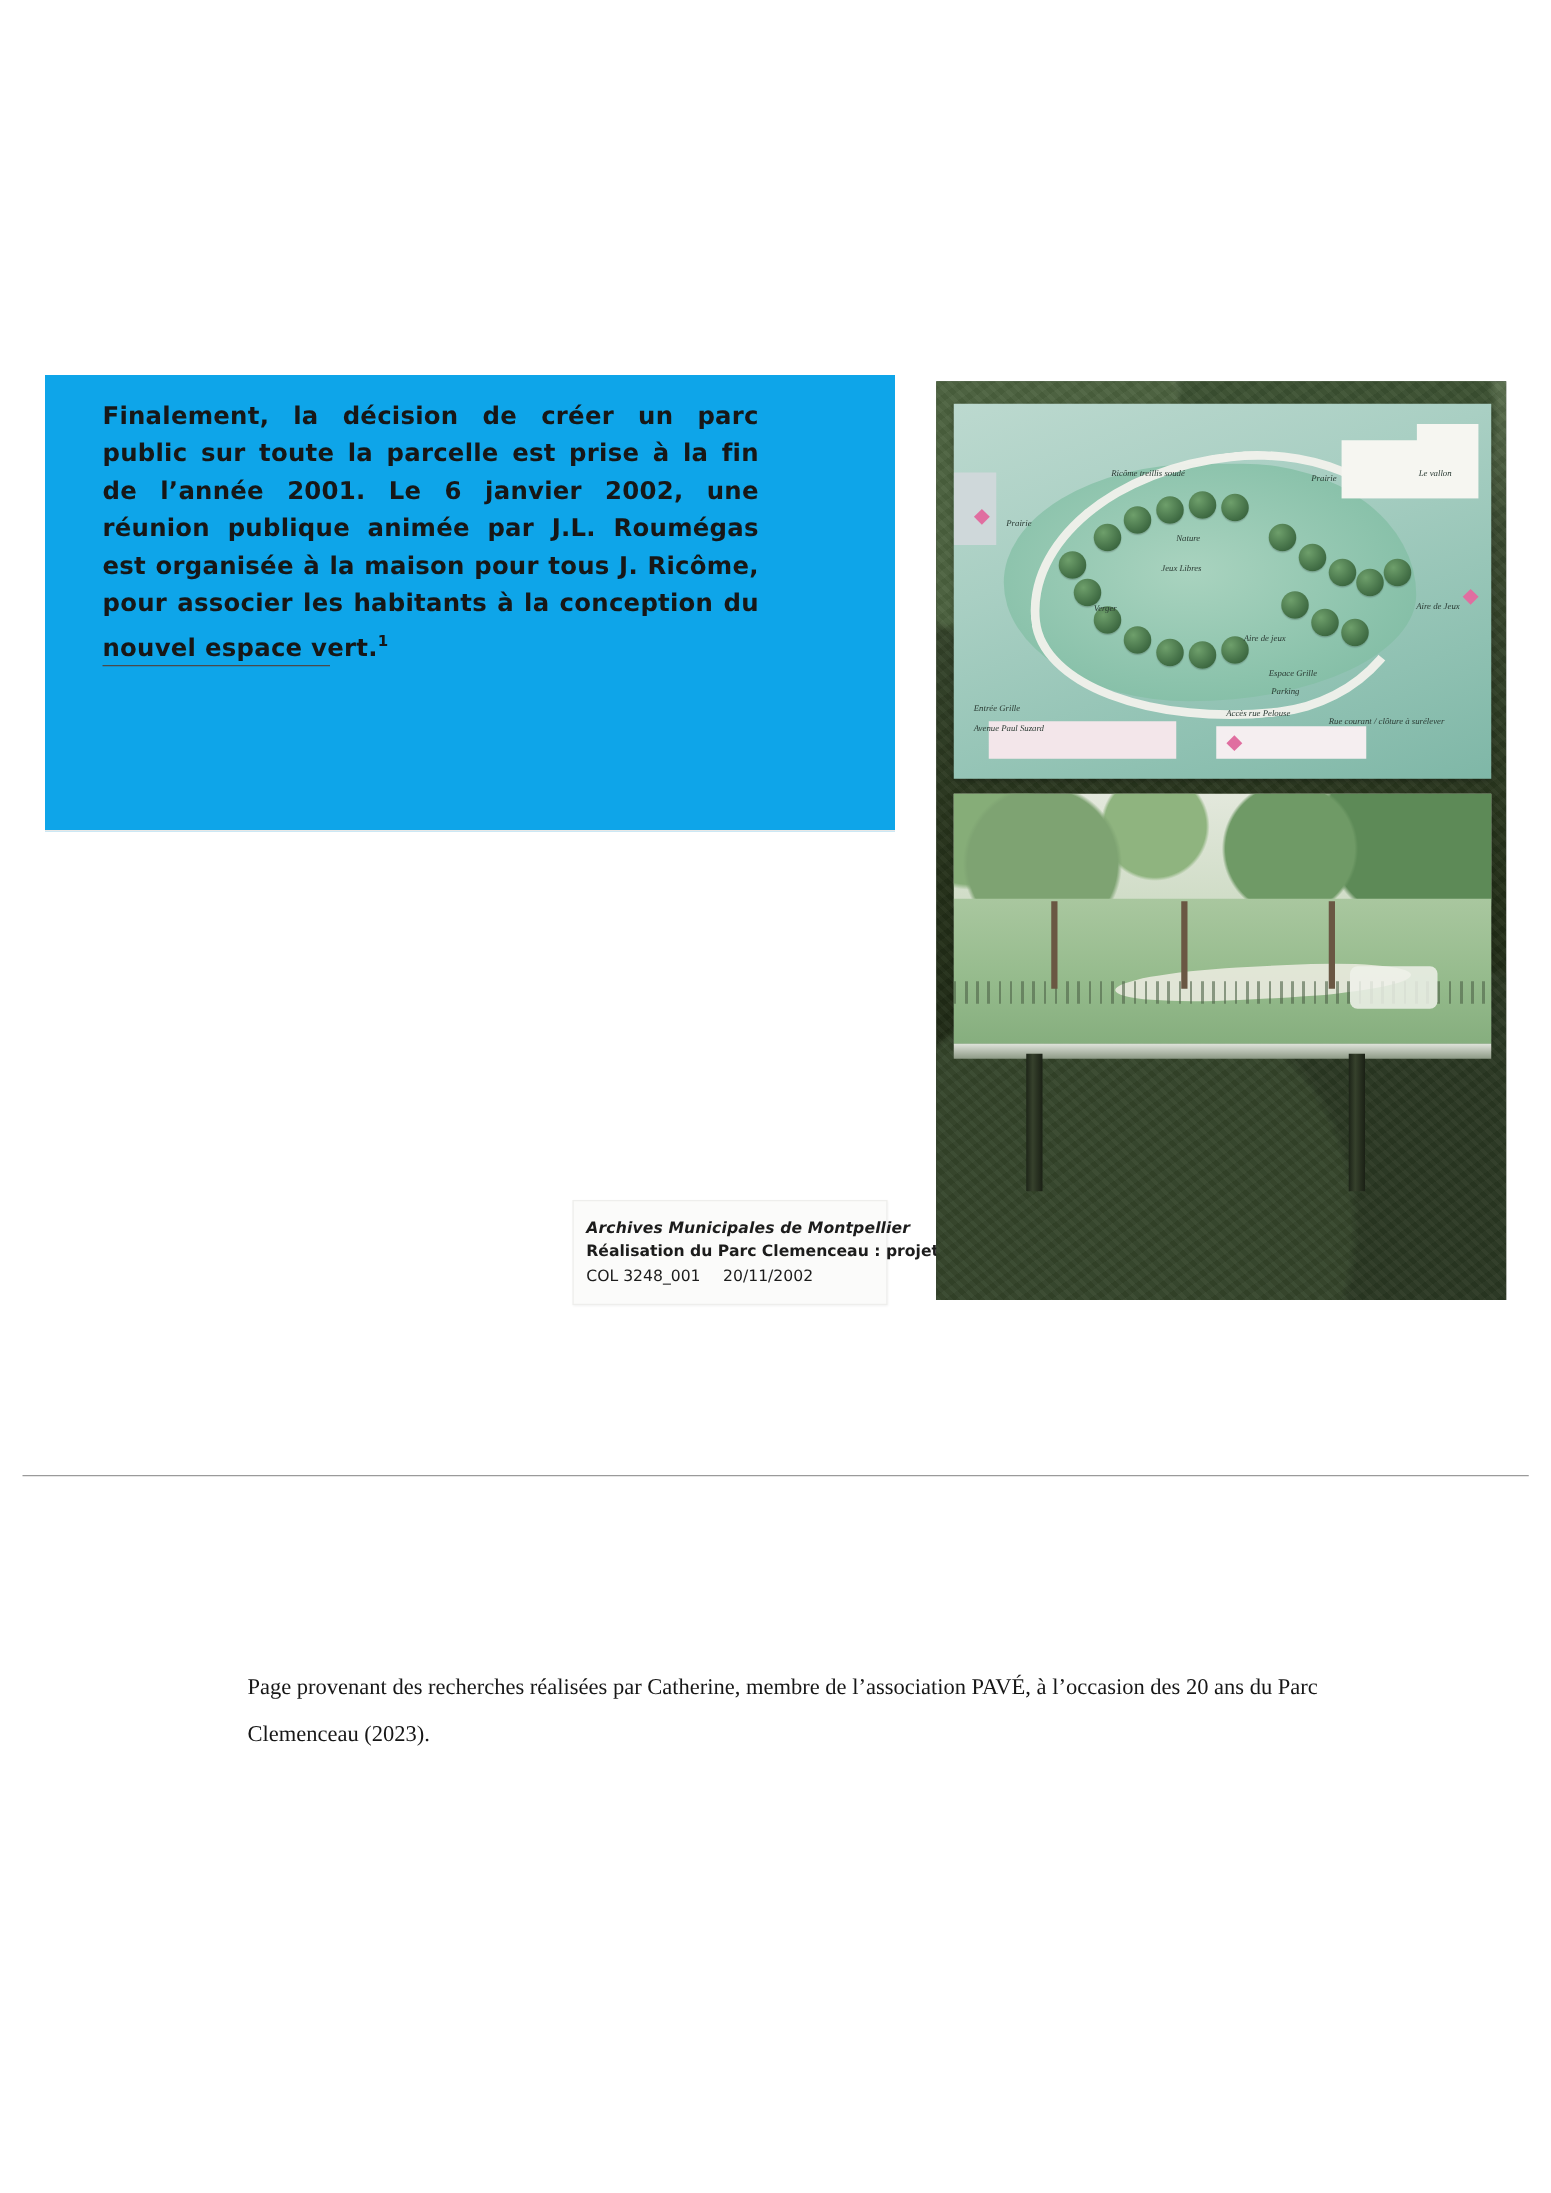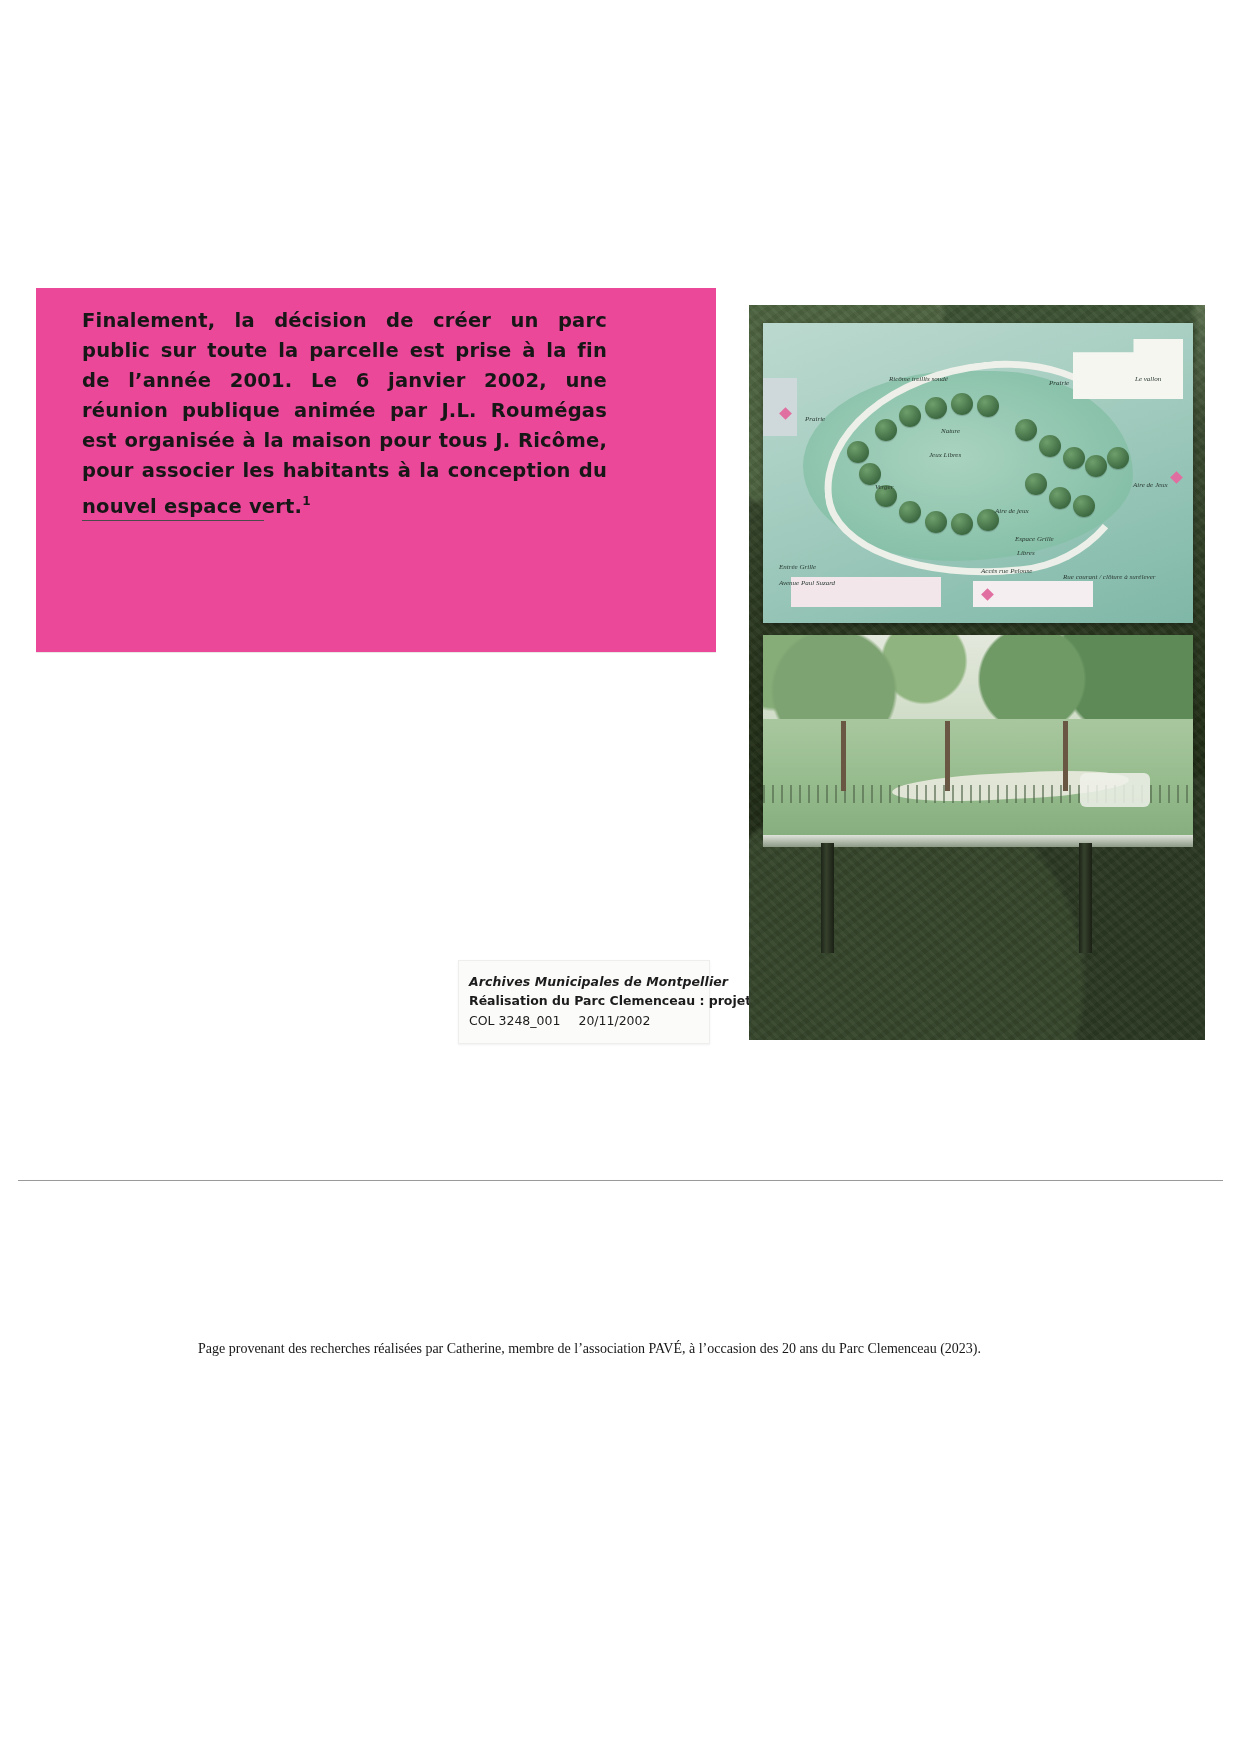--- a/index.html
+++ b/index.html
@@ -21,24 +21,24 @@
     left: 0;
     top: 0;
     width: 1241px;
     height: 1180px;
   }
 
   
   .excerpt-block {
     position: absolute;
     left: 36px;
-    top: 288px;
+    top: 300px;
     width: 680px;
     height: 365px;
-    background: #ec4899;
+    background: #0ea5e9;
     box-shadow: 0 0 0 0 transparent;
   }
   .excerpt-block::after {
     content: "";
     position: absolute;
     left: 0; right: 0; bottom: 0;
     height: 1px;
     background: #e8e8e6;
   }
   .excerpt-text {
@@ -280,21 +280,21 @@
     background: #9a9a9a;
   }
 
   
   .bottom-note {
     position: absolute;
     left: 198px;
     top: 1330px;
     width: 900px;
     font-family: "Liberation Serif", serif;
-    font-size: 14px;
+    font-size: 18px;
     line-height: 38px;
     color: #171717;
   }
 </style>
 </head>
 <body>
 
 <div class="scan-area">
 
   <div class="excerpt-block">
@@ -347,21 +347,21 @@
       <div class="tagpink" style="right:12px;top:150px"></div>
 
       <div class="plabel" style="left:126px;top:52px">Ricôme treillis soudé</div>
       <div class="plabel" style="left:286px;top:56px">Prairie</div>
       <div class="plabel" style="left:42px;top:92px">Prairie</div>
       <div class="plabel" style="left:178px;top:104px">Nature</div>
       <div class="plabel" style="left:166px;top:128px">Jeux Libres</div>
       <div class="plabel" style="left:112px;top:160px">Verger</div>
       <div class="plabel" style="left:232px;top:184px">Aire de jeux</div>
       <div class="plabel" style="left:252px;top:212px">Espace Grille</div>
-      <div class="plabel" style="left:254px;top:226px">Libres</div>
+      <div class="plabel" style="left:254px;top:226px">Parking</div>
       <div class="plabel" style="left:372px;top:52px">Le vallon</div>
       <div class="plabel" style="left:370px;top:158px">Aire de Jeux</div>
       <div class="plabel" style="left:16px;top:240px">Entrée Grille</div>
       <div class="plabel" style="left:218px;top:244px">Accès rue Pelouse</div>
       <div class="plabel" style="left:300px;top:250px">Rue courant / clôture à surélever</div>
       <div class="plabel" style="left:16px;top:256px">Avenue Paul Suzard</div>
     </div>
 
     <div class="persp">
       <div class="sky"></div>

